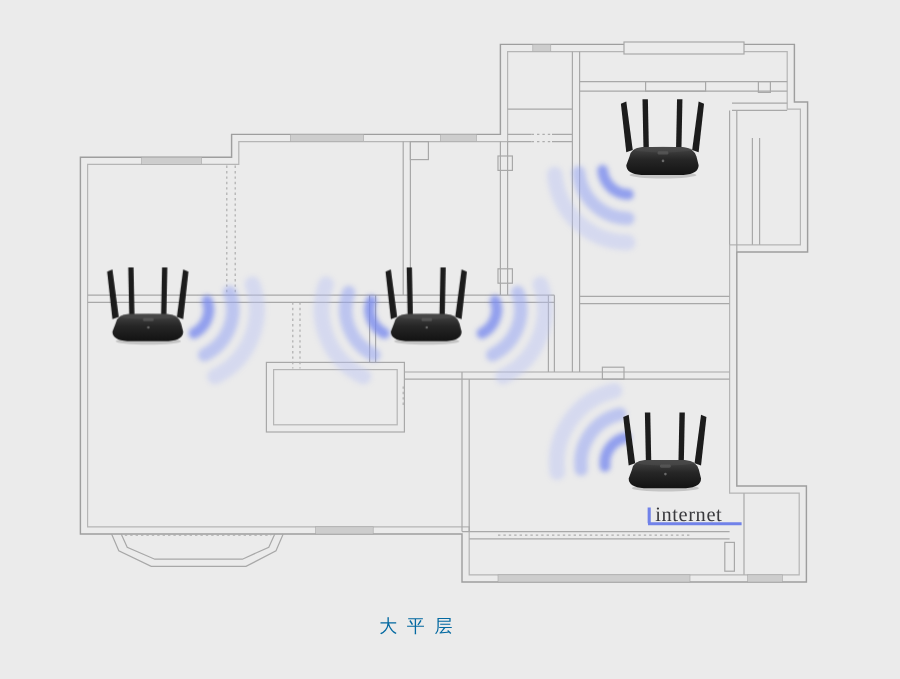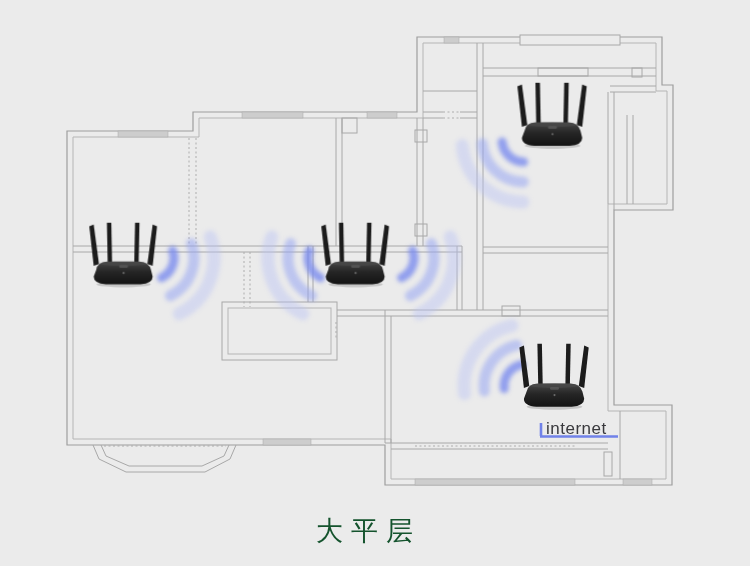--- a/index.html
+++ b/index.html
@@ -1,37 +1,37 @@
 <!DOCTYPE html>
 <html><head>
 <meta charset="utf-8">
 <style>
   html,body{margin:0;padding:0;}
   .stage{
     position:relative;
     width:750px;height:566px;
     background:#ebebeb;
     overflow:hidden;
-    font-family:Liberation Sans, sans-serif;
+    font-family:Liberation Serif, serif;
     text-align:right;
   }
   .stage svg{position:absolute;left:0;top:0;}
   .internet-label{
     position:absolute;
     left:546px;top:419px;
     font-size:17px;
     color:#39393d;
     letter-spacing:0.5px;
   }
   .caption{
     position:absolute;
     left:316px;top:513px;
-    font-size:27px;
+    font-size:15px;
     letter-spacing:8px;
-    color:#14532d;
+    color:#0369a1;
   }
 </style>
 </head>
 <body>
 
 <div class="stage">
 
   <svg width="750" height="566" viewBox="0 0 750 566">
     <defs>
       <linearGradient id="routerGrad" x1="0" y1="0" x2="0" y2="1">

